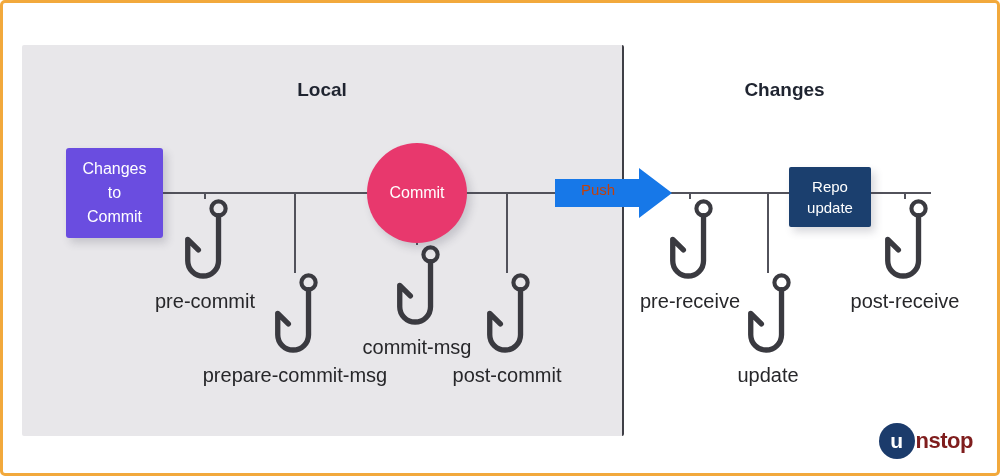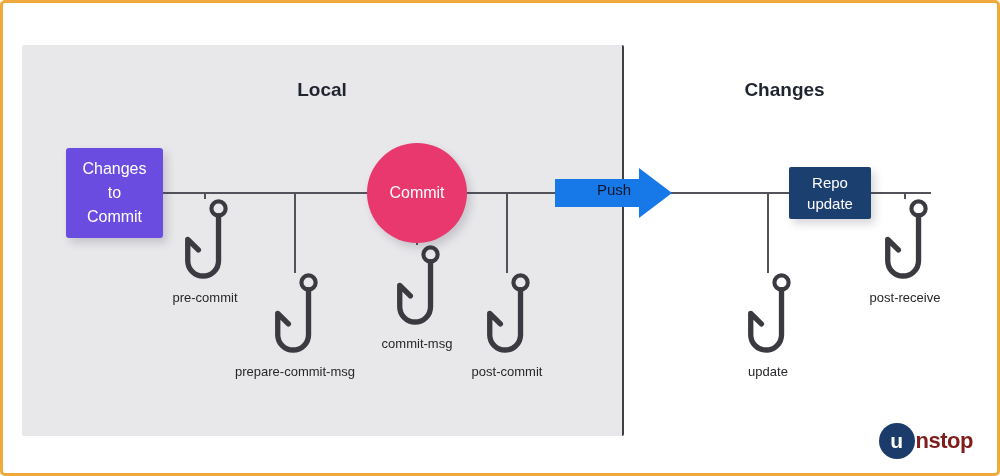--- a/index.html
+++ b/index.html
@@ -19,33 +19,33 @@
   .title-remote { left:624px; width:315px; }
   .timeline {
     position:absolute; left:154px; top:189px; width:774px; height:2px; background:#52525B;
   }
   .hook {
     position:absolute; top:190px; width:220px; transform:translateX(-50%);
     display:flex; flex-direction:column; align-items:center;
   }
   .hook .stem { width:2px; background:#52525B; }
   .hook-icon { width:45px; height:83px; display:block; }
-  .hook-label { margin-top:8px; font-size:13px; color:#27272A; white-space:nowrap; }
+  .hook-label { margin-top:8px; font-size:20px; color:#27272A; white-space:nowrap; }
   .node {
     position:absolute; display:flex; align-items:center; justify-content:center;
     color:#ffffff; text-align:center; box-shadow:4px 5px 9px rgba(60,60,80,0.20);
   }
   .multiline { white-space:pre-line; }
   .changes-box { left:35px; top:145px; width:97px; height:90px; background:#6A4DE0; border-radius:3px; font-size:16px; line-height:1.5;margin-left:28px; }
   .commit-circle { left:364px; top:140px; width:100px; height:100px; background:#E8386D; border-radius:50%; font-size:16px; }
-  .repo-box { left:786px; top:164px; width:82px; height:52px; background:#1B3F6E; border-radius:2px; font-size:15px; line-height:1.4; }
+  .repo-box { left:786px; top:164px; width:82px; height:60px; background:#1B3F6E; border-radius:2px; font-size:15px; line-height:1.4; }
   .push-arrow { position:absolute; left:552px; top:164px; width:118px; height:52px; }
   .push-label {
-    position:absolute; left:570px; top:178px; width:82px; text-align:center;
-    color:#0f172a; font-size:15px; font-weight:400;
+    position:absolute; left:554px; top:178px; width:82px; text-align:center;
+    color:#c2410c; font-size:15px; font-weight:400;
   }
   .logo {
     position:absolute; right:24px; bottom:14px; display:flex; align-items:center; gap:1px;
   }
   .logo-mark {
     width:36px; height:36px; border-radius:50%; background:#1B3B6B; color:#ffffff;
     display:flex; align-items:center; justify-content:center; font-size:21px; font-weight:700;
   }
   .logo-text { color:#7f1d1d; font-size:22px; font-weight:800; letter-spacing:-0.5px; }
   .hidden-defs { position:absolute; width:0; height:0; }
@@ -96,20 +96,27 @@
   </div>
 
   <div class="hook" style="left:504px">
     <div class="stem" style="height:80px"></div>
     <svg class="hook-icon" viewBox="0 0 38 70">
         <use href="#hookshape"></use>
       </svg>
     <div class="hook-label">post-commit</div>
   </div>
 
+  <div class="hook" style="left:687px">
+    <div class="stem" style="height:6px"></div>
+    <svg class="hook-icon" viewBox="0 0 38 70">
+        <use href="#hookshape"></use>
+      </svg>
+    <div class="hook-label">pre-receive</div>
+  </div>
 
   <div class="hook" style="left:765px">
     <div class="stem" style="height:80px"></div>
     <svg class="hook-icon" viewBox="0 0 38 70">
         <use href="#hookshape"></use>
       </svg>
     <div class="hook-label">update</div>
   </div>
 
   <div class="hook" style="left:902px">

